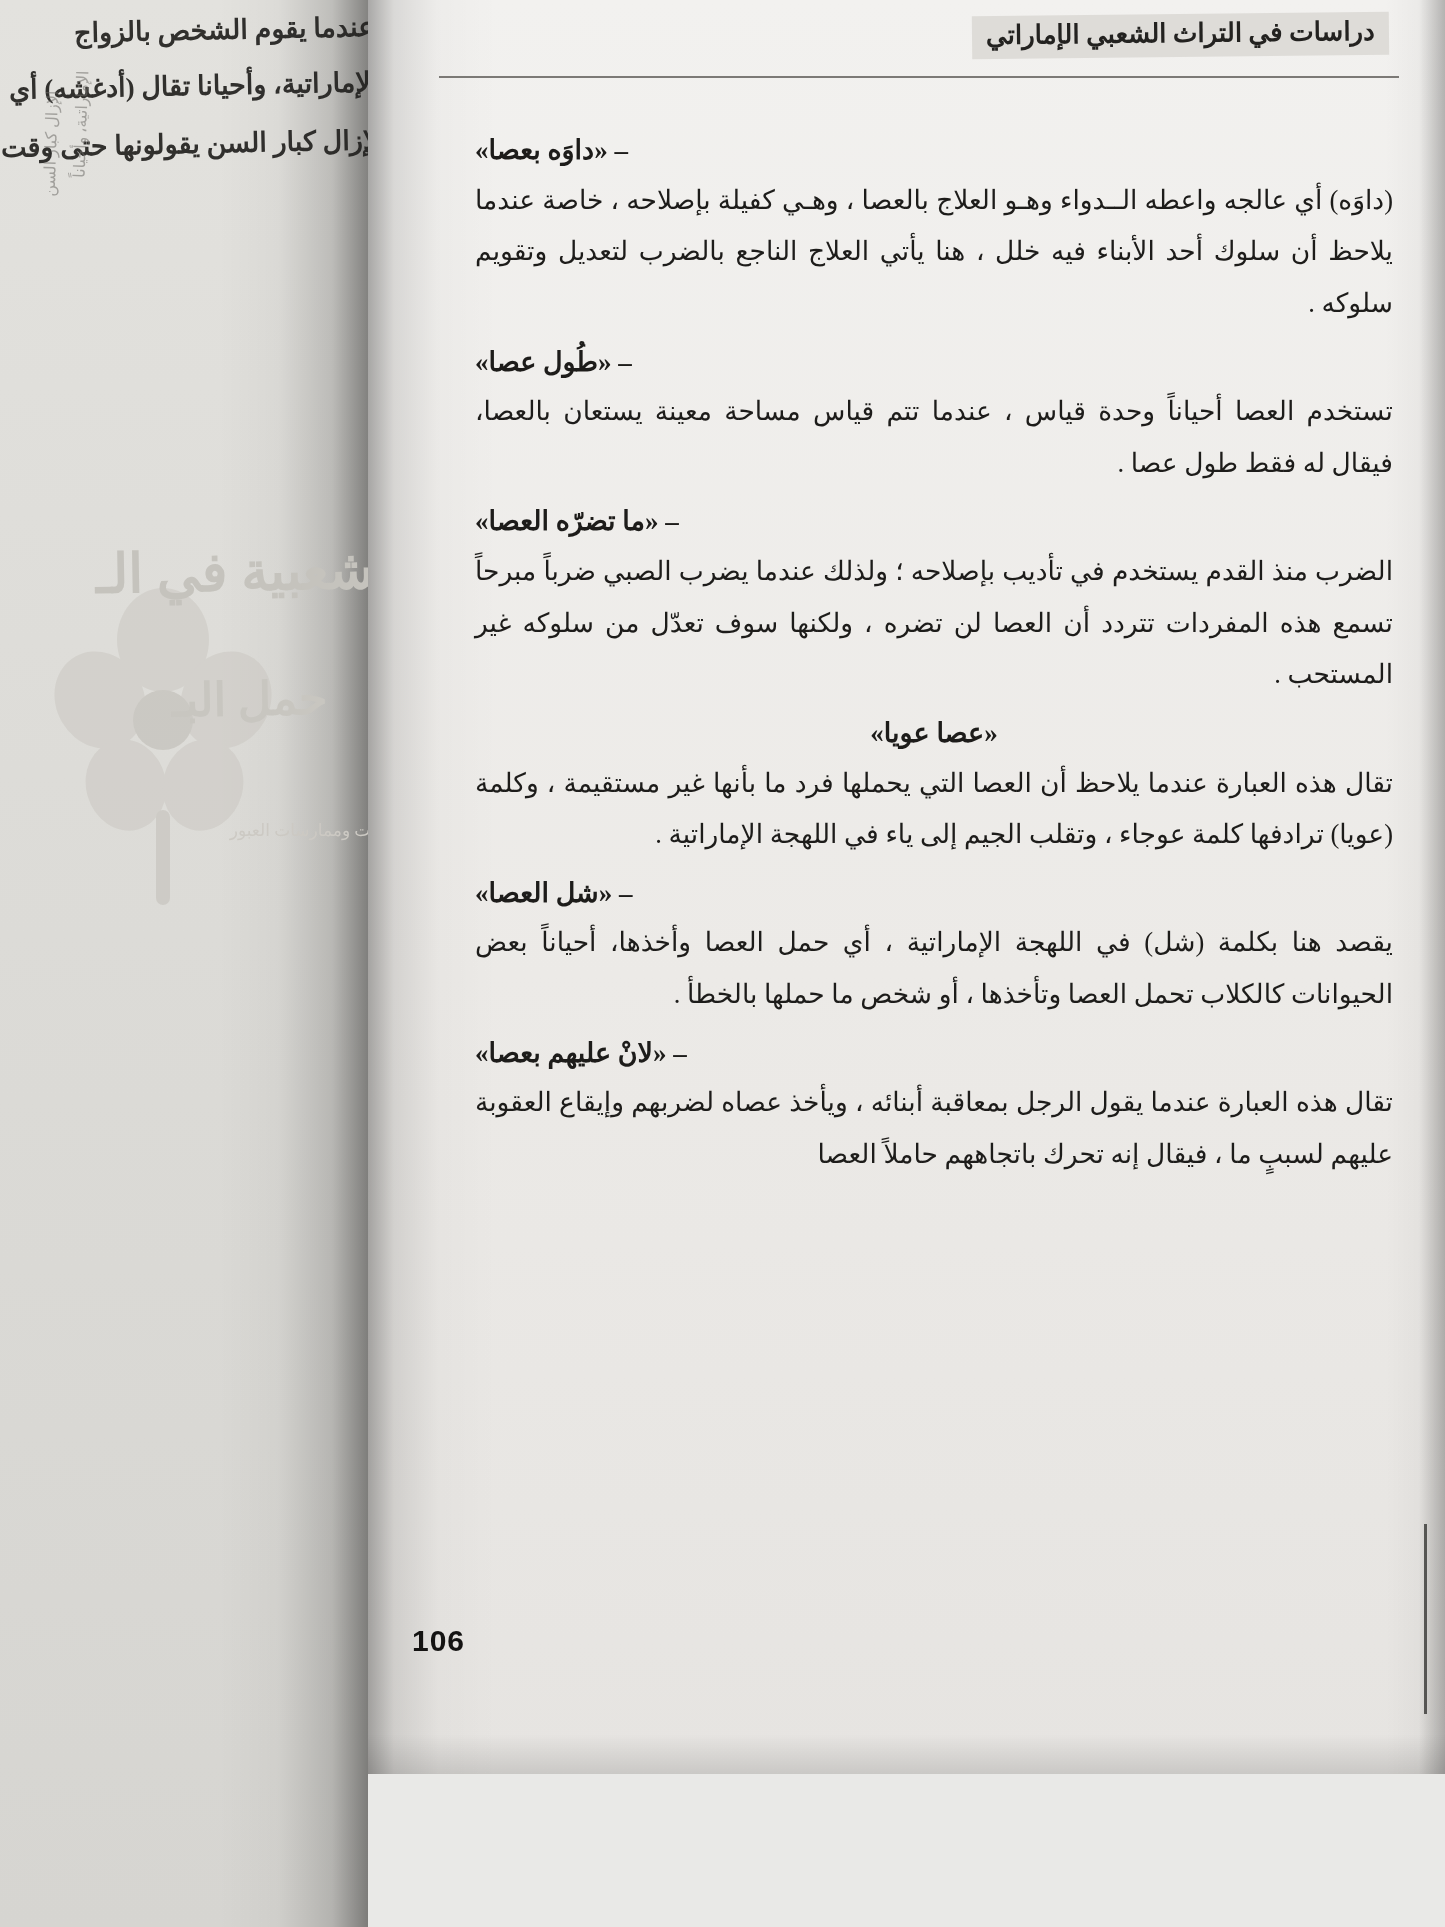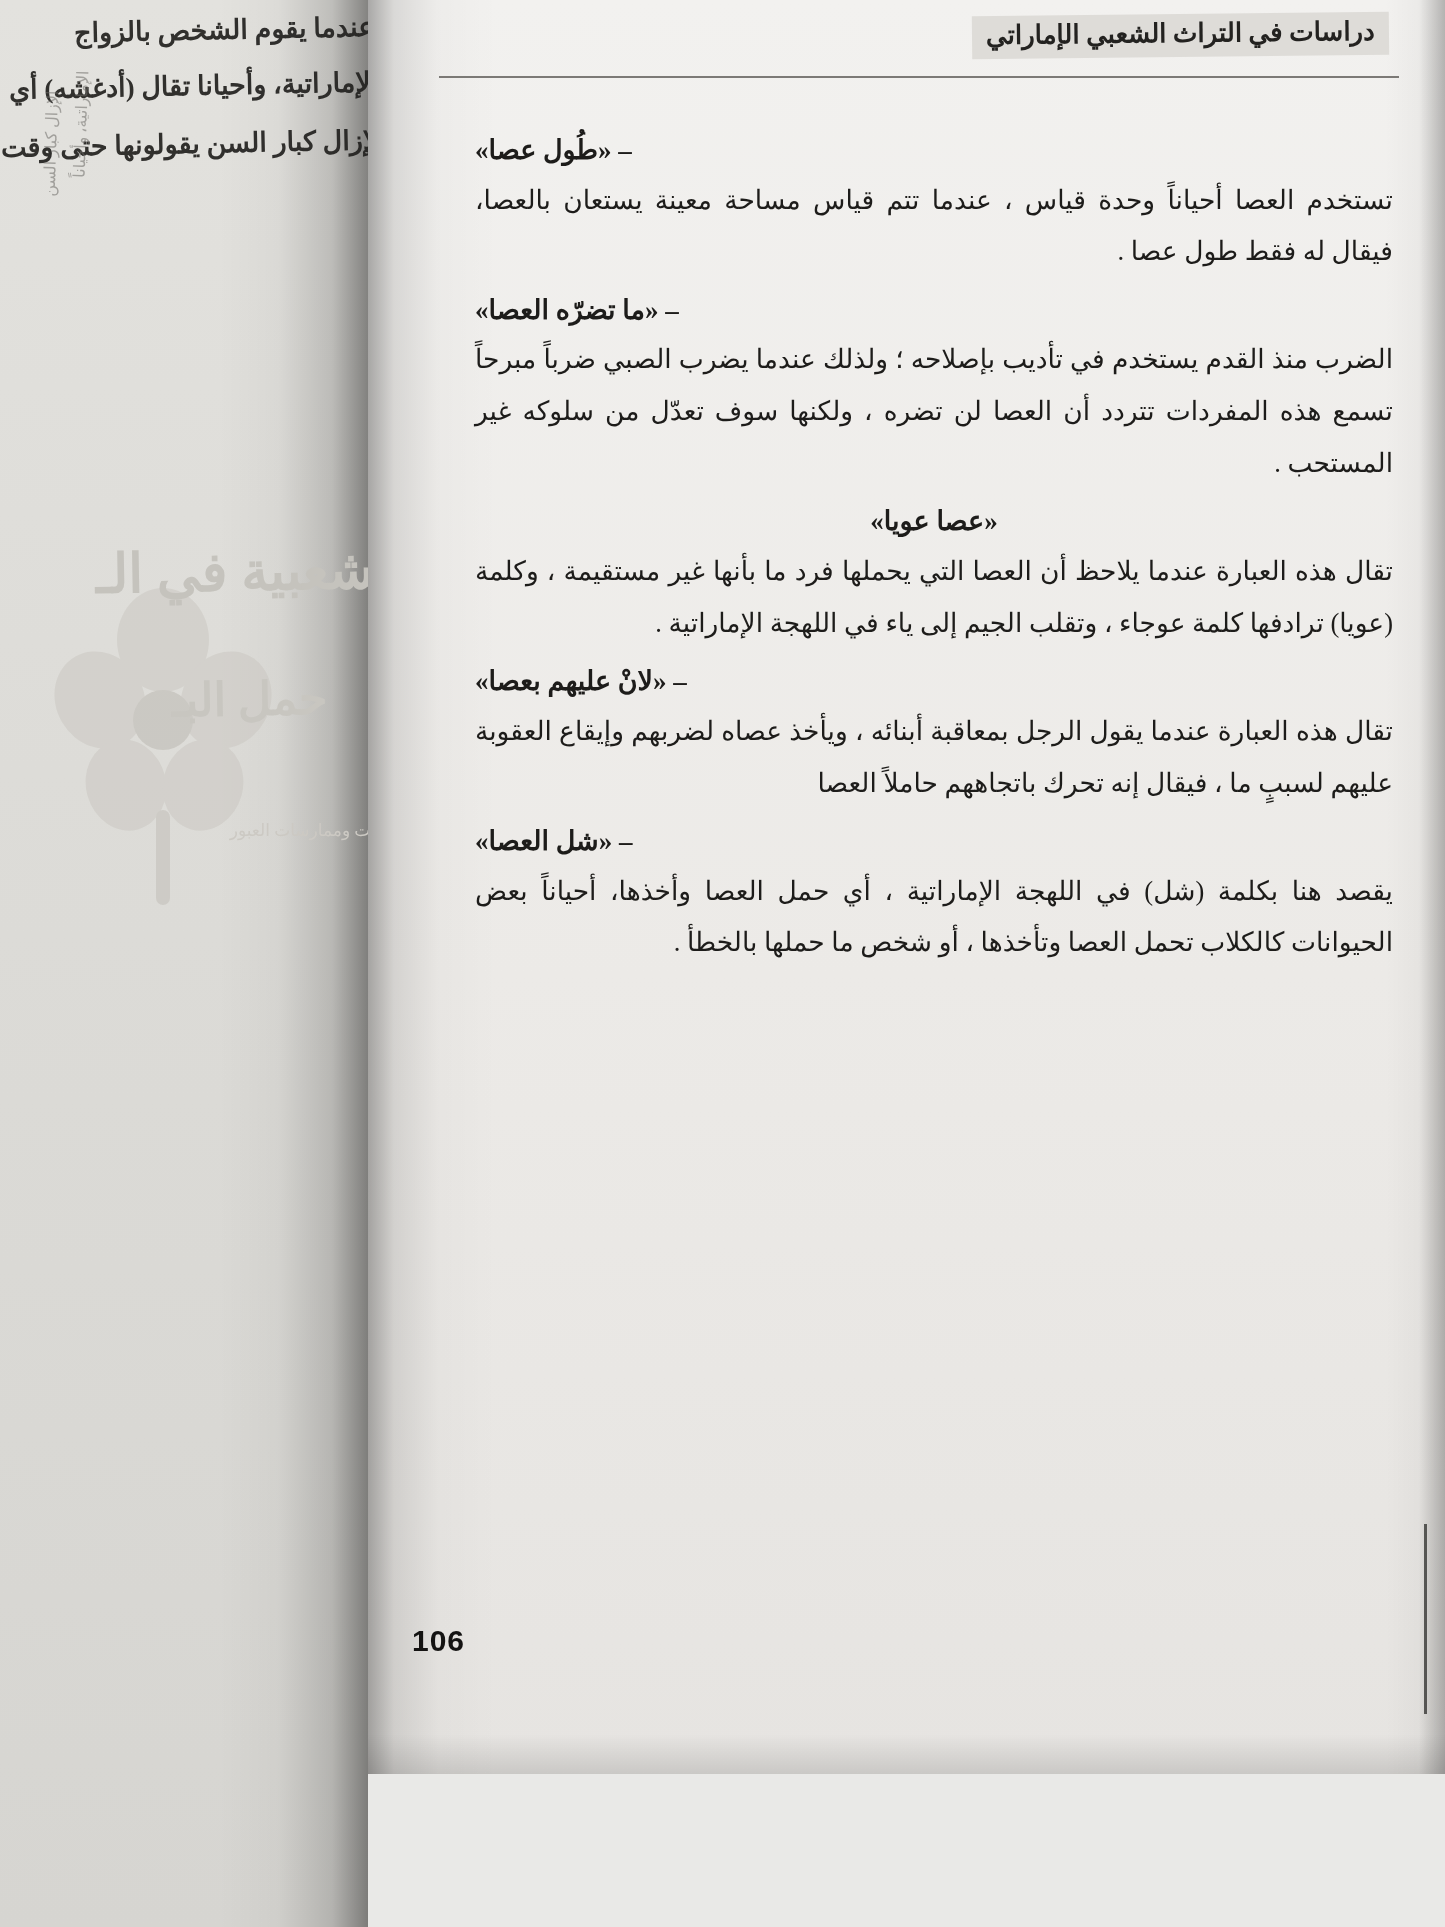--- a/index.html
+++ b/index.html
@@ -233,44 +233,48 @@
 
   <div class="right-page">
 
     <div class="header">
       <div class="running-head">دراسات في التراث الشعبي الإماراتي</div>
       <div class="header-rule"></div>
     </div>
 
     <div class="body-col">
 
+      <div class="entry">
+        <div class="term">– «داوَه بعصا»</div>
+        <p class="para">(داوَه) أي عالجه واعطه الــدواء وهـو العلاج بالعصا ، وهـي كفيلة بإصلاحه ، خاصة عندما يلاحظ أن سلوك أحد الأبناء فيه خلل ، هنا يأتي العلاج الناجع بالضرب لتعديل وتقويم سلوكه .</p>
+      </div>
 
       <div class="entry">
         <div class="term">– «طُول عصا»</div>
         <p class="para">تستخدم العصا أحياناً وحدة قياس ، عندما تتم قياس مساحة معينة يستعان بالعصا، فيقال له فقط طول عصا .</p>
       </div>
 
       <div class="entry">
         <div class="term">– «ما تضرّه العصا»</div>
         <p class="para">الضرب منذ القدم يستخدم في تأديب بإصلاحه ؛ ولذلك عندما يضرب الصبي ضرباً مبرحاً تسمع هذه المفردات تتردد أن العصا لن تضره ، ولكنها سوف تعدّل من سلوكه غير المستحب .</p>
       </div>
 
       <div class="entry">
         <div class="term no-dash">«عصا عويا»</div>
         <p class="para">تقال هذه العبارة عندما يلاحظ أن العصا التي يحملها فرد ما بأنها غير مستقيمة ، وكلمة (عويا) ترادفها كلمة عوجاء ، وتقلب الجيم إلى ياء في اللهجة الإماراتية .</p>
       </div>
 
       <div class="entry">
+        <div class="term">– «شل العصا»</div>
+        <p class="para">يقصد هنا بكلمة (شل) في اللهجة الإماراتية ، أي حمل العصا وأخذها، أحياناً بعض الحيوانات كالكلاب تحمل العصا وتأخذها ، أو شخص ما حملها بالخطأ .</p>
+      </div>
+
+      <div class="entry">
         <div class="term">– «لانْ عليهم بعصا»</div>
         <p class="para">تقال هذه العبارة عندما يقول الرجل بمعاقبة أبنائه ، ويأخذ عصاه لضربهم وإيقاع العقوبة عليهم لسببٍ ما ، فيقال إنه تحرك باتجاههم حاملاً العصا</p>
-      </div>
-
-      <div class="entry">
-        <div class="term">– «شل العصا»</div>
-        <p class="para">يقصد هنا بكلمة (شل) في اللهجة الإماراتية ، أي حمل العصا وأخذها، أحياناً بعض الحيوانات كالكلاب تحمل العصا وتأخذها ، أو شخص ما حملها بالخطأ .</p>
       </div>
 
     </div>
 
     <div class="folio">106</div>
     <div class="folio-rule"></div>
 
     <div class="edge-shadow-right"></div>
     <div class="page-bottom-edge"></div>
   </div>

